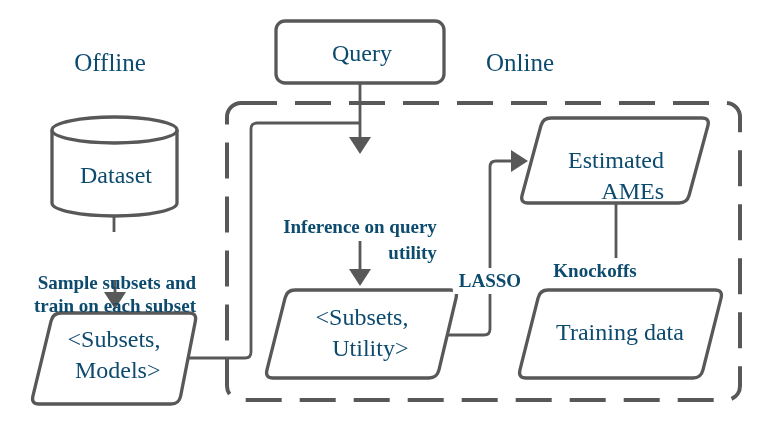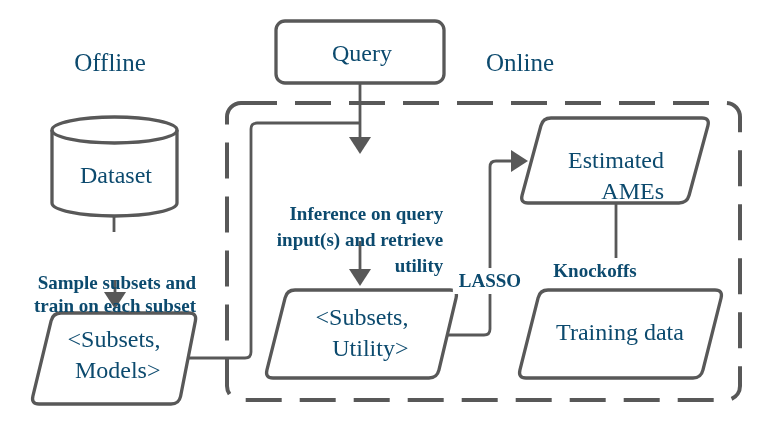--- a/index.html
+++ b/index.html
@@ -94,21 +94,20 @@
     <div>Training data</div>
   </div>
 
   <div class="lbl ann ann-tight" style="left:115px; top:255px;">
     <div>Sample subsets and</div>
     <div>train on each subset</div>
   </div>
 
   <div class="lbl ann" style="left:360px; top:201px;">
     <div>Inference on query</div>
-    <div>input(s) and retrieve</div>
     <div>utility</div>
   </div>
 
   <div class="lbl ann badge" style="left:490px; top:242px;">LASSO</div>
 
   <div class="lbl ann badge" style="left:595px; top:232px;">Knockoffs</div>
 
 </div>
 
 </body></html>

